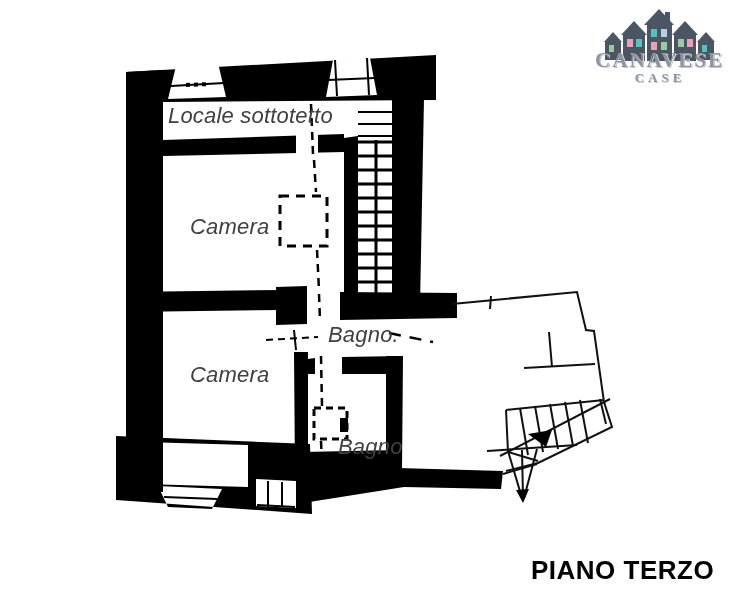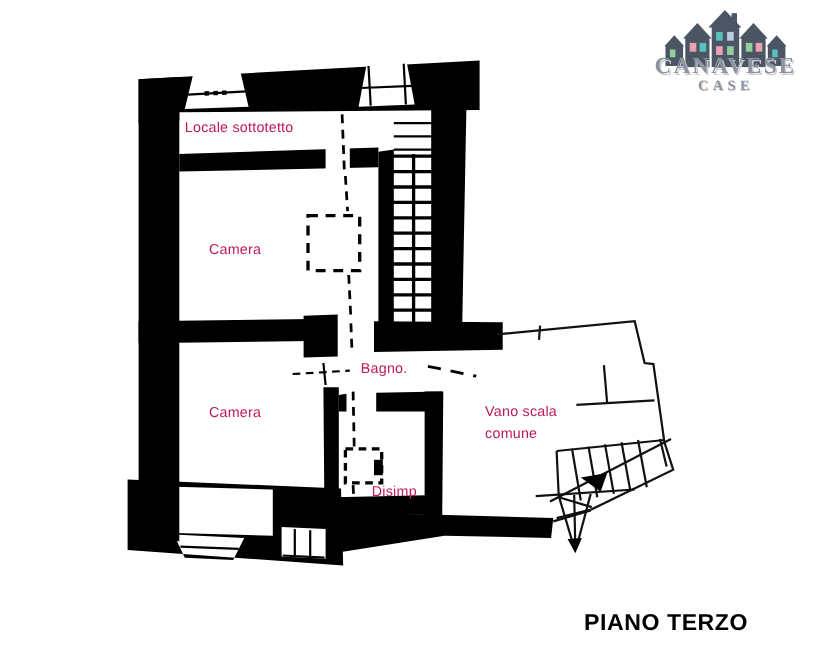--- a/index.html
+++ b/index.html
@@ -2,25 +2,26 @@
 <html><head>
 <meta charset="utf-8">
 <style>
   html,body{margin:0;padding:0;background:#ffffff;}
   .canvas{
     position:relative;width:740px;height:600px;background:#ffffff;overflow:hidden;
     font-family:"Liberation Sans", sans-serif;
   }
   .plan-svg{position:absolute;left:0;top:0;}
   .plan-label{
-    position:absolute;color:#be185d;font-size:13px;line-height:20px;white-space:nowrap;
+    position:absolute;color:#404040;font-size:22px;line-height:20px;white-space:nowrap;
     letter-spacing:0.2px;
+    font-style:italic;
   }
   .caption{
-    position:absolute;left:531px;top:555px;font-size:21px;font-weight:bold;
+    position:absolute;left:531px;top:555px;font-size:26px;font-weight:bold;
     letter-spacing:0.5px;color:#000;white-space:nowrap;
   }
   .logo{position:absolute;left:592px;top:4px;width:140px;height:84px;}
   .logo text{font-family:"Liberation Serif", serif;font-weight:bold;}
   .logo .brand-shadow{fill:#c9cdd3;}
   .logo .brand-front{fill:#8d949f;}
 </style>
 </head>
 <body>
 
@@ -154,26 +155,22 @@
   </svg>
 
   <div class="plan-label" style="left:168px;top:106px;">Locale sottotetto</div>
 
   <div class="plan-label" style="left:190px;top:217px;">Camera</div>
 
   <div class="plan-label" style="left:190px;top:365px;">Camera</div>
 
   <div class="plan-label" style="left:328px;top:325px;">Bagno.</div>
 
-  <div class="plan-label" style="left:338px;top:437px;">Disimp</div>
-
-  <div class="plan-label" style="left:441px;top:364px;">
-    <div>Vano scala</div>
-    <div>comune</div>
-  </div>
+  <div class="plan-label" style="left:338px;top:437px;">Bagno</div>
+
 
   <div class="caption">PIANO TERZO</div>
 
   <svg class="logo" viewBox="0 0 140 84">
     <g>
 
       <polygon points="12,38 21,28 30,38" fill="#4b5563"></polygon>
       <rect x="13" y="37" width="16" height="19" fill="#4b5563"></rect>
       <rect x="17" y="41" width="5" height="7" fill="#93cf9b"></rect>
 

